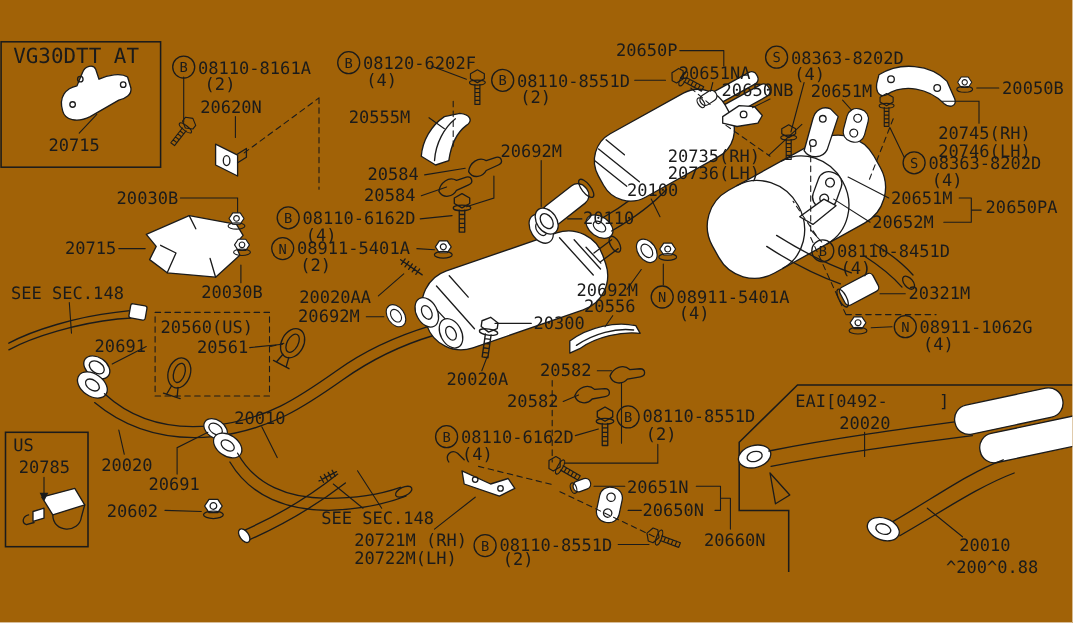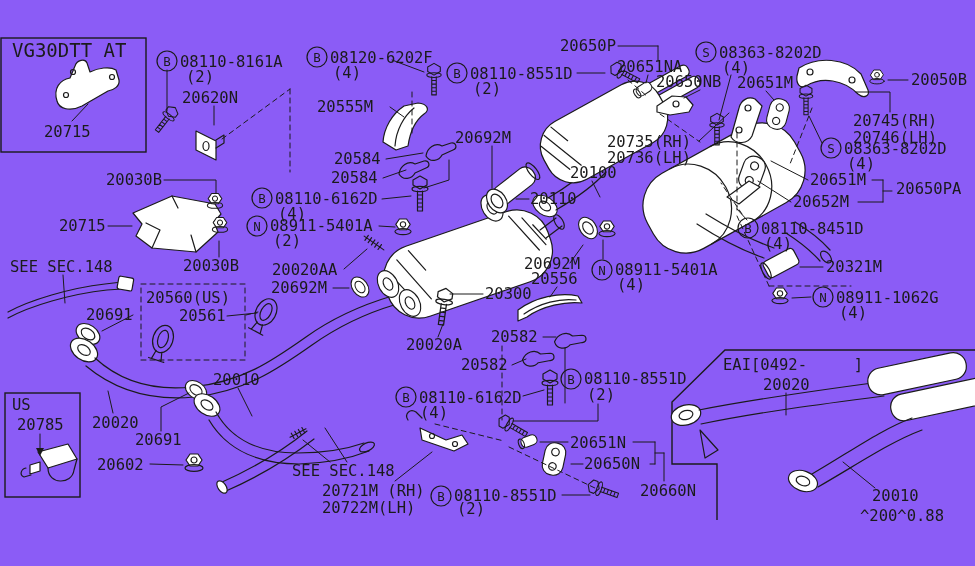--- a/index.html
+++ b/index.html
@@ -1,16 +1,16 @@
 <!DOCTYPE html>
 <html><head>
 <meta charset="utf-8">
 <style>
   html,body{margin:0;padding:0;background:#fff;}
-  .stage{position:relative;width:975px;height:566px;background:#8b5cf6;overflow:hidden;
+  .stage{position:relative;width:975px;height:566px;background:#a16207;overflow:hidden;
          font-family:"DejaVu Sans Mono", monospace;}
   svg{position:absolute;left:0;top:0;}
   svg .art{stroke:#1b1b1b;stroke-width:1.2;fill:none;stroke-linecap:round;stroke-linejoin:round;}
   svg .wf{fill:#ffffff;}
   svg .ln{stroke:#1b1b1b;stroke-width:1;fill:none;stroke-linecap:round;}
   svg .dash{stroke:#1b1b1b;stroke-width:1;fill:none;stroke-dasharray:5 4;stroke-linecap:round;}
   svg .boxln{stroke:#1b1b1b;stroke-width:1.4;fill:none;}
   svg text{fill:#1b1b1b;stroke:none;font-family:"DejaVu Sans Mono", monospace;font-size:15.5px;}
   svg text.title-text{font-size:19px;}
   svg text.prefix-letter{font-size:12.5px;text-anchor:middle;}

